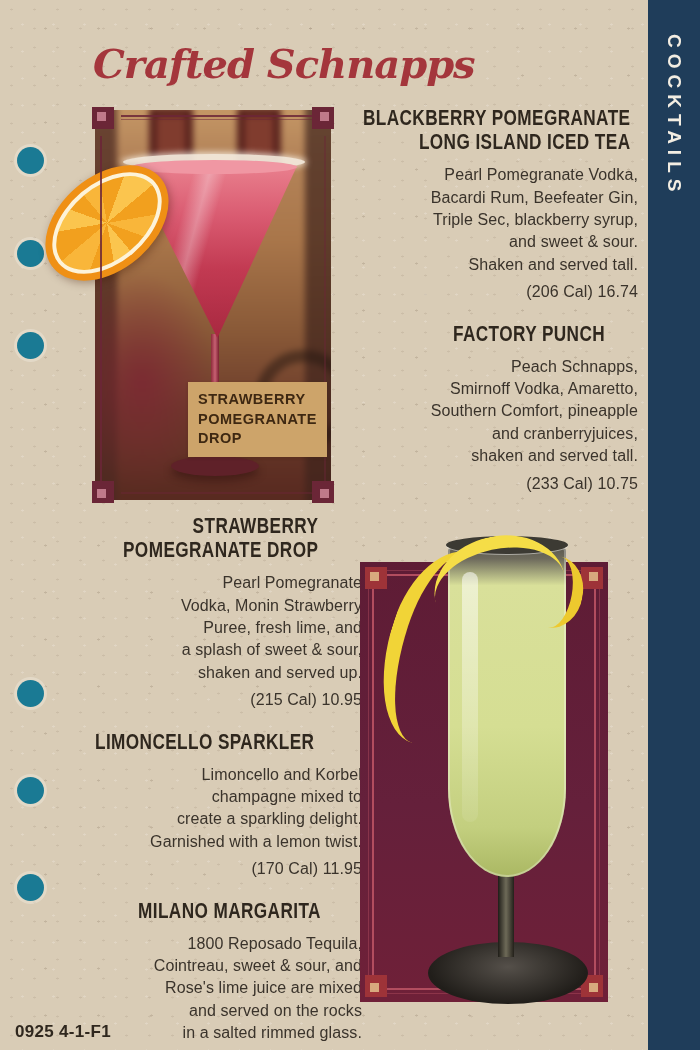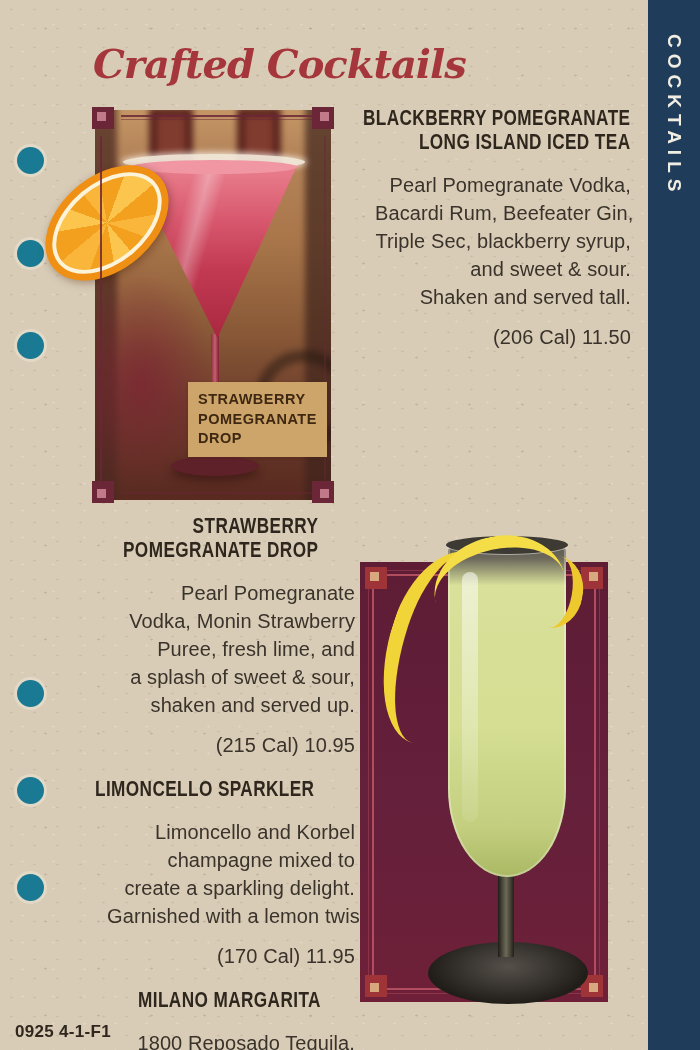--- a/index.html
+++ b/index.html
@@ -28,21 +28,21 @@
     background:#1a7a94;box-shadow:0 0 0 3px rgba(235,228,214,.55);}
 
   
   .col{position:absolute;text-align:right;}
   .col-right{left:363px;top:106px;width:280px;}
   .col-left{left:95px;top:514px;width:272px;}
   .menu-item{margin:0 0 18px 0;}
   .item-name{margin:0 0 5px 0;font-size:21.5px;line-height:1.12;font-weight:700;
     color:#2f271e;letter-spacing:.5px;white-space:pre;display:inline-block;
     transform:scaleX(.8);transform-origin:left top;}
-  .item-desc,.item-price{margin:12px;font-size:20px;line-height:1.4;color:#3a332b;
+  .item-desc,.item-price{margin:5px;font-size:16px;line-height:1.4;color:#3a332b;
     white-space:pre;letter-spacing:.1px;}
 
   
   .orn{position:absolute;width:22px;height:22px;}
   .orn::after{content:"";position:absolute;left:5px;top:5px;width:9px;height:9px;}
   .photo-orn{background:#6b2637;}
   .photo-orn::after{background:#c07a8a;}
   .card-orn{background:#9e3338;}
   .card-orn::after{background:#d8a97e;}
   .o-tl{transform:rotate(0deg);}  .o-tr{transform:rotate(90deg);}
@@ -126,21 +126,21 @@
 </style>
 </head>
 <body>
 
 <main class="page">
 
   <aside class="side-tab">
     <div class="side-tab-text">COCKTAILS</div>
   </aside>
 
-  <h1 class="title">Crafted Cocktails</h1>
+  <h1 class="title">Crafted Schnapps</h1>
 
   <span class="dot" style="top:147px"></span>
   <span class="dot" style="top:240px"></span>
   <span class="dot" style="top:332px"></span>
   <span class="dot" style="top:680px"></span>
   <span class="dot" style="top:777px"></span>
   <span class="dot" style="top:874px"></span>
 
   <section class="photo-left">
     <div class="photo-clip">
@@ -177,21 +177,30 @@
 
   <section class="col col-right">
     <article class="menu-item">
       <h3 class="item-name">BLACKBERRY POMEGRANATE
 LONG ISLAND ICED TEA</h3>
       <p class="item-desc">Pearl Pomegranate Vodka,
 Bacardi Rum, Beefeater Gin,
 Triple Sec, blackberry syrup,
 and sweet &amp; sour.
 Shaken and served tall.</p>
-      <p class="item-price">(206 Cal) 11.50</p>
+      <p class="item-price">(206 Cal) 16.74</p>
+    </article>
+    <article class="menu-item">
+      <h3 class="item-name">FACTORY PUNCH</h3>
+      <p class="item-desc">Peach Schnapps,
+Smirnoff Vodka, Amaretto,
+Southern Comfort, pineapple
+and cranberryjuices,
+shaken and served tall.</p>
+      <p class="item-price">(233 Cal) 10.75</p>
     </article>
   </section>
 
   <section class="col col-left">
     <article class="menu-item">
       <h3 class="item-name">STRAWBERRY
 POMEGRANATE DROP</h3>
       <p class="item-desc">Pearl Pomegranate
 Vodka, Monin Strawberry
 Puree, fresh lime, and

